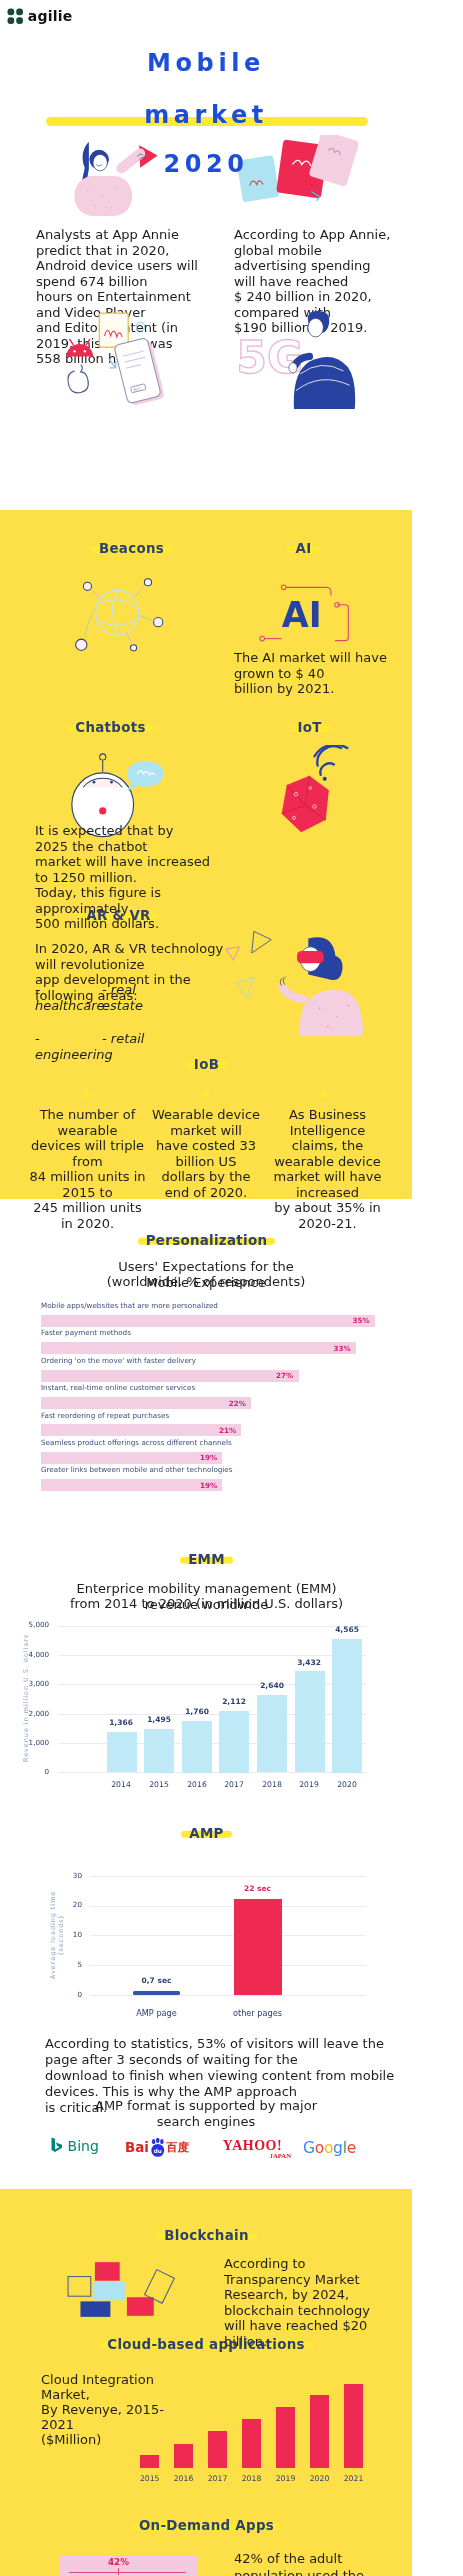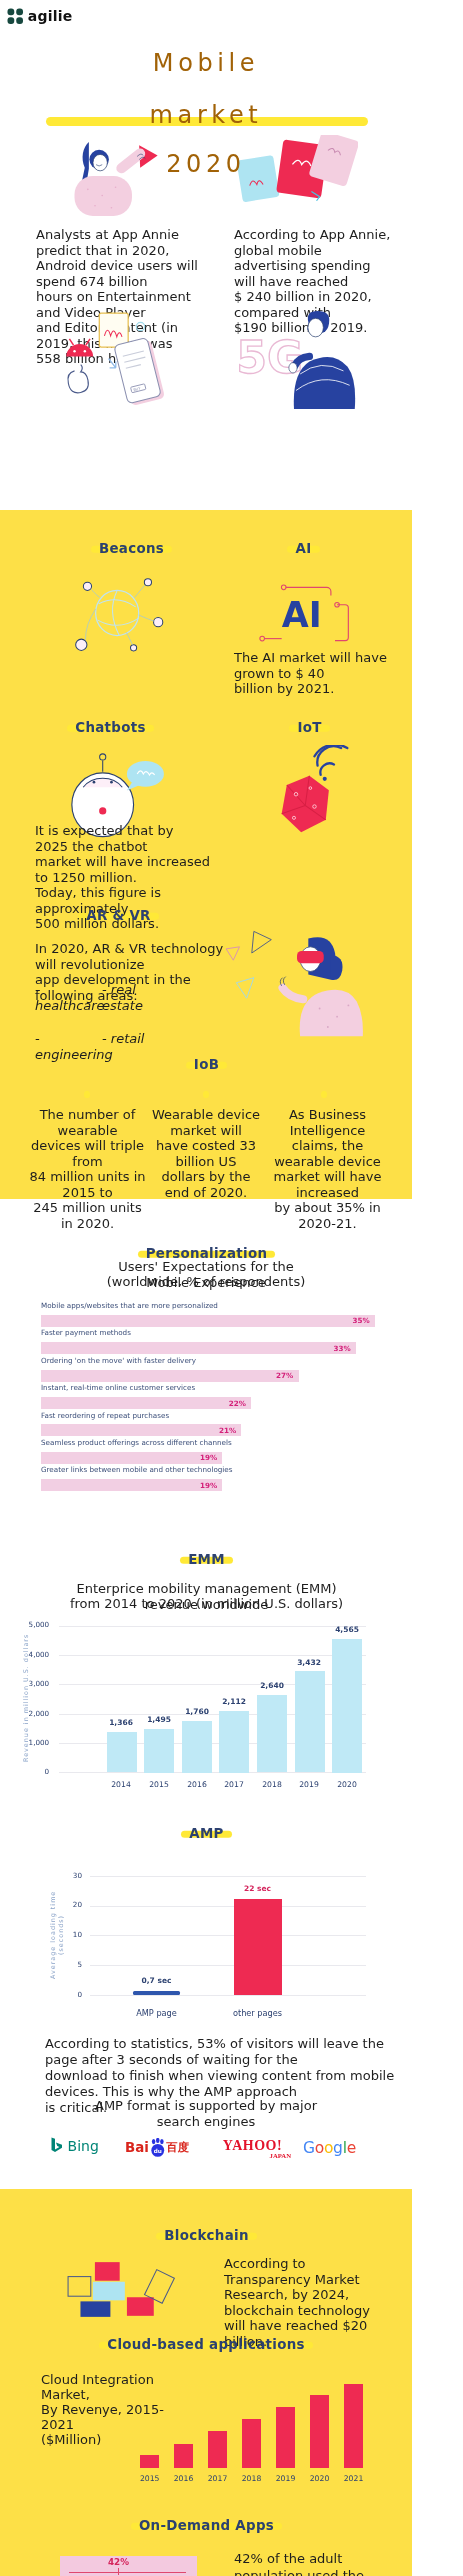--- a/index.html
+++ b/index.html
@@ -6,22 +6,22 @@
   .page{position:relative;width:464px;height:2773px;background:#ffffff;overflow:hidden;
         font-family:"DejaVu Sans","Liberation Sans",sans-serif;z-index:0;}
   .abs{position:absolute;}
   .txt{font-size:13px;color:#1e1e1e;line-height:15.5px;white-space:pre-line;}
   .txt-c{text-align:center;}
   .h{font-weight:bold;color:#2c4170;font-size:13.4px;text-align:center;letter-spacing:0.3px;}
   .hl{position:relative;display:inline-block;}
   .hl::before{content:"";position:absolute;left:-8.2px;right:-8.2px;top:50%;transform:translateY(-42%);
               height:7.7px;background:#ffe937;border-radius:4.1px;z-index:-1;}
   .pink{position:absolute;left:0;width:412px;background:#fde047;z-index:0;}
-  .title-line{position:absolute;left:0;width:412px;text-align:center;color:#a16207;
-              font-size:24px;font-weight:normal;letter-spacing:4.6px;z-index:1;}
+  .title-line{position:absolute;left:0;width:412px;text-align:center;color:#1d4ed8;
+              font-size:24px;font-weight:bold;letter-spacing:4.6px;z-index:1;}
   .logo{display:flex;align-items:center;gap:4.1px;}
   .logo .lt{font-size:14px;font-weight:bold;color:#111;letter-spacing:0.2px;}
   
   #pz-chart{position:absolute;left:41px;top:1301px;width:334px;}
   .pz-label{font-size:7.2px;color:#3a4d78;height:10.3px;line-height:10.3px;}
   .pz-bar{height:12px;background:#f2cfe3;margin:3.6px 0 1.5px;position:relative;}
   .pz-val{position:absolute;right:5.2px;top:1.5px;color:#d4217a;font-weight:bold;font-size:7.2px;}
   
   .grid-line{position:absolute;height:0.5px;background:#e9e9ee;}
   .ytick{position:absolute;text-align:right;font-size:7.2px;color:#2c4170;}
@@ -254,21 +254,21 @@
 245 million units in 2020.</div>
     <div class="abs txt txt-c" style="left:148px;top:597px;width:116px;">Wearable device market will
 have costed 33 billion US
 dollars by the end of 2020.</div>
     <div class="abs txt txt-c" style="left:267px;top:597px;width:121px;">As Business Intelligence
 claims, the wearable device
 market will have increased
 by about 35% in 2020-21.</div>
   </div>
 
-  <div class="abs h" style="left:129px;top:1233px;width:155px;margin-top:13px;">
+  <div class="abs h" style="left:129px;top:1233px;width:155px;">
     <span class="hl">Personalization</span></div>
   <div class="abs txt txt-c" style="left:103px;top:1259px;width:206px;">Users' Expectations for the Mobile Experience</div>
   <div class="abs txt txt-c" style="left:103px;top:1274px;width:206px;">(worldwide, % of respondents)</div>
 
   <div id="pz-chart">
       <div class="pz-row" style="">
         <div class="pz-label" style="">Mobile apps/websites that are more personalized</div>
         <div class="pz-bar" style="width:100.0%">
           <span class="pz-val">35%</span>
         </div>

